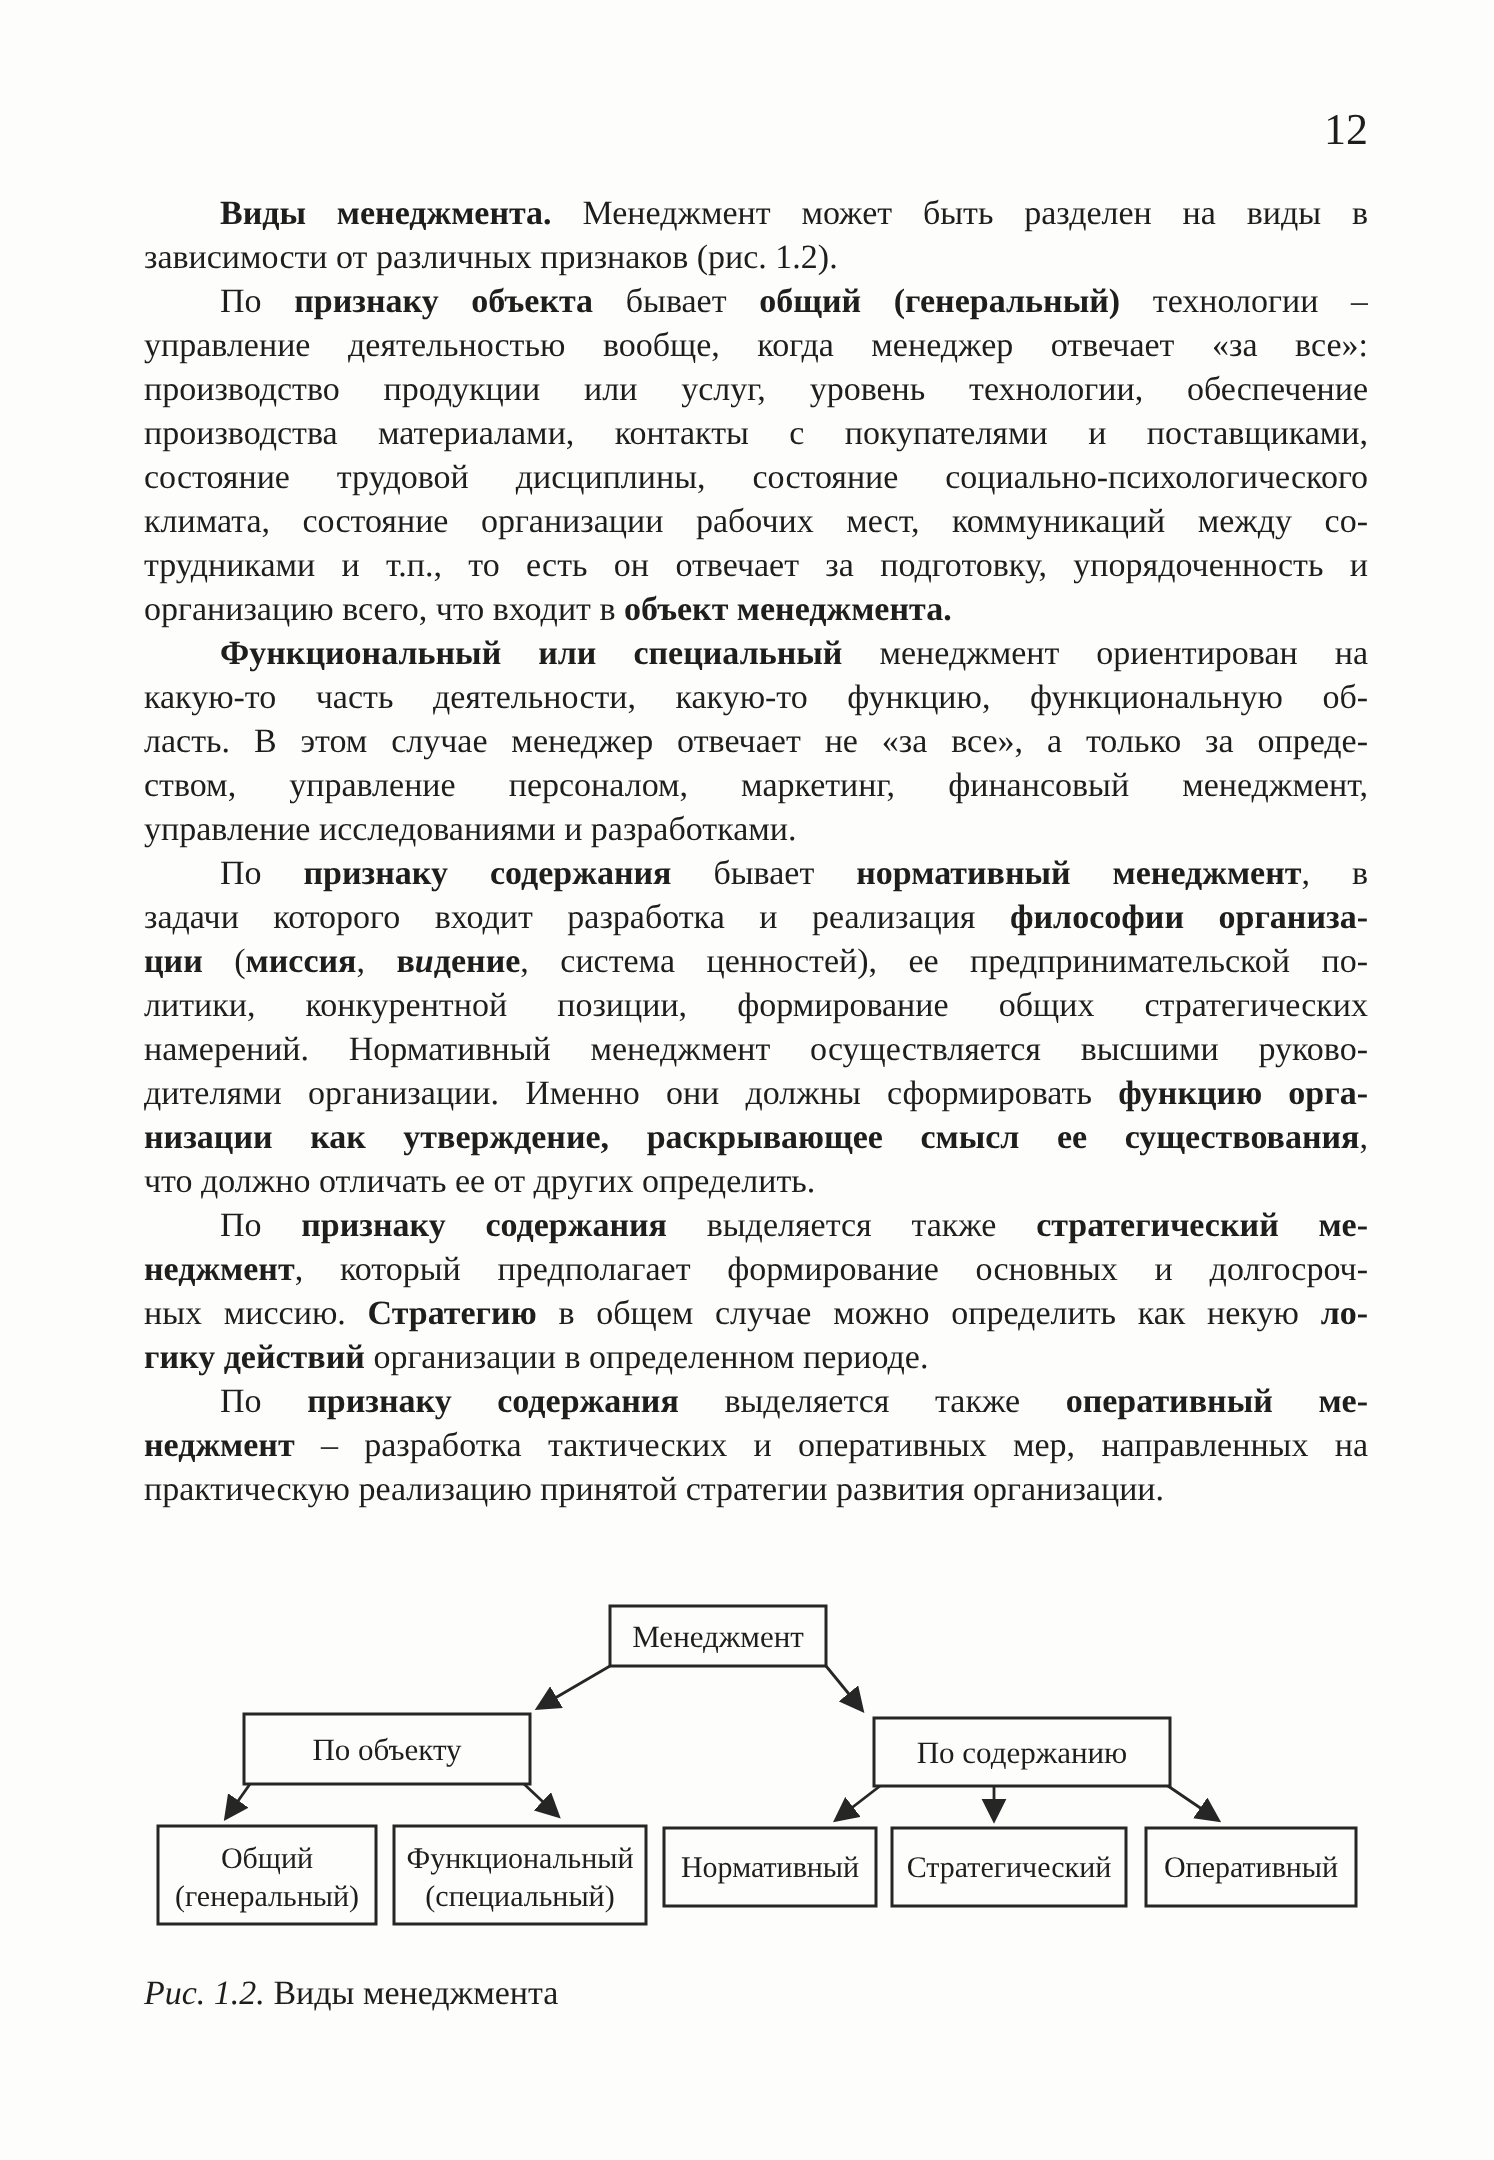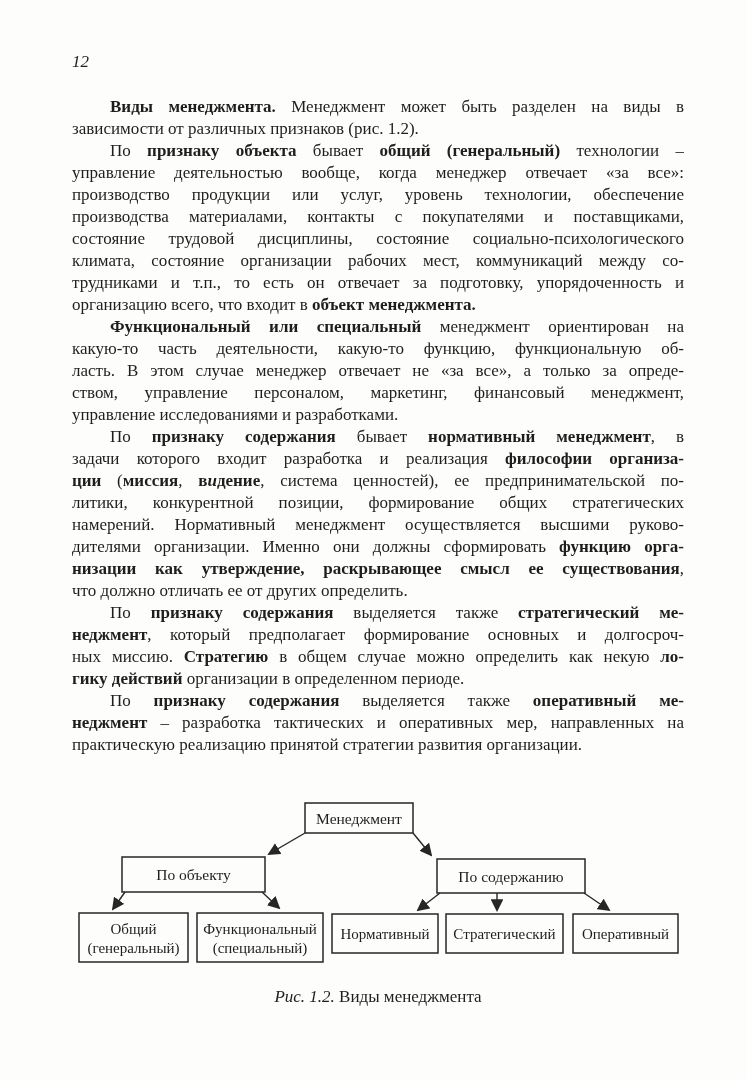--- a/index.html
+++ b/index.html
@@ -11,23 +11,22 @@
   .page {
     position: relative;
     width: 747px; height: 1080px;
     background: #fdfdfc;
     color: #1e1e1e;
     overflow: hidden;
   }
   .page-number {
     position: absolute;
     top: 52px; left: 72px; width: 612px;
-    text-align: left;
-    font-size: 17px;
-    font-style: italic;
+    text-align: right;
+    font-size: 22px;
   }
   .body-text {
     position: absolute;
     left: 72px; top: 96px; width: 612px;
     font-size: 17px;
     line-height: 22px;
   }
   .para { margin: 0; }
   .tline {
     text-align: justify;
@@ -52,21 +51,20 @@
     stroke: #262626;
     stroke-width: 1.5;
   }
   .diagram line {
     stroke: #262626;
     stroke-width: 1.4;
   }
   .caption {
     position: absolute;
     top: 987px; left: 72px; width: 612px;
-    text-align: center;
     font-size: 17px;
   }
   .ital { font-style: italic; }
 </style>
 </head>
 <body>
 
 <div class="page">
 
   <div class="page-number">12</div>

